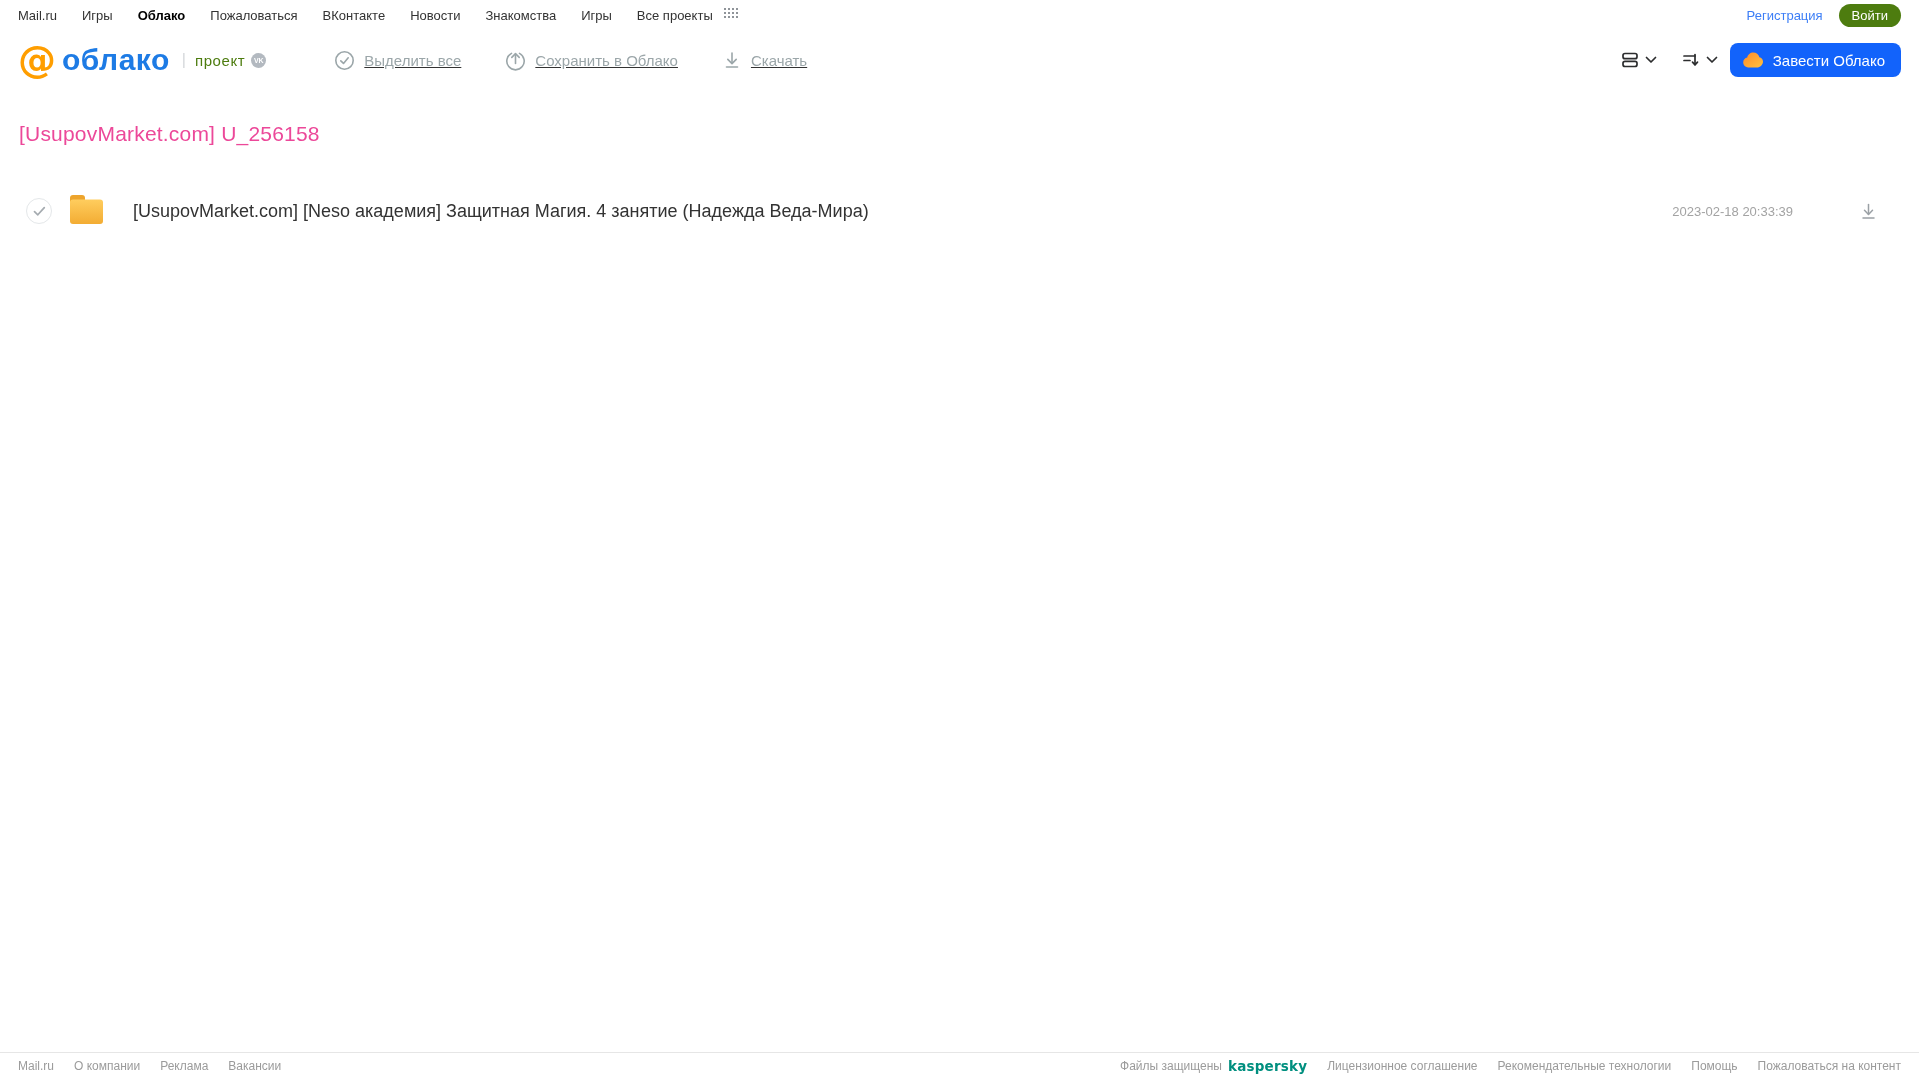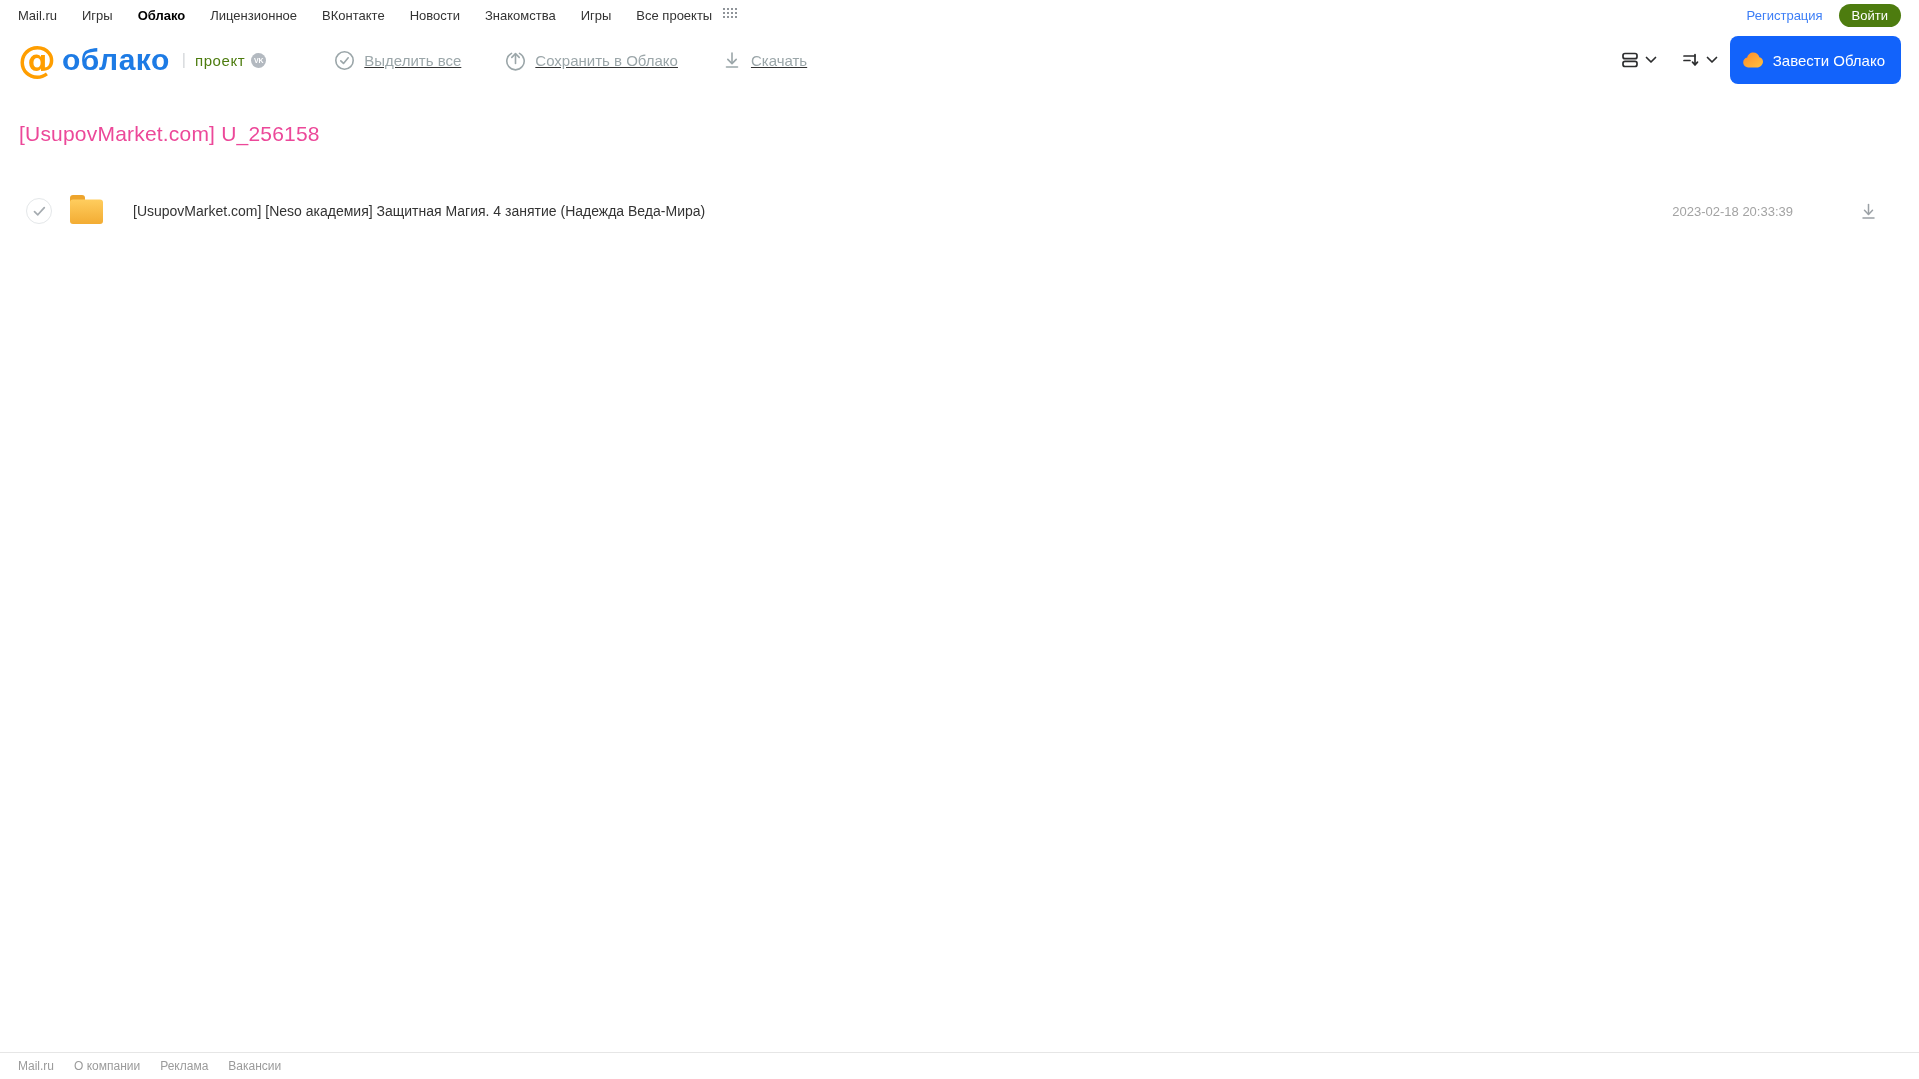--- a/index.html
+++ b/index.html
@@ -62,21 +62,21 @@
     color:#9ba6a9; font-size:15px; background:none; border:none; cursor:pointer;
     font-family:"Liberation Sans", sans-serif; white-space:nowrap;
   }
 
   .header-right { margin-left:auto; display:flex; align-items:center; }
   .icon-drop { display:flex; align-items:center; gap:5px; color:#2c2d2e; cursor:pointer; }
   .icon-drop + .icon-drop { margin-left:24px; }
   .get-cloud-btn {
     margin-left:12px;
     background:#1263fb; color:#fff; border:none; border-radius:8px;
-    height:48px; padding:0 16px 0 12px; font-size:15px;
+    height:34px; padding:0 16px 0 12px; font-size:15px;
     display:flex; align-items:center; gap:9px; cursor:pointer;
     font-family:"Liberation Sans", sans-serif; white-space:nowrap;
   }
 
   
   .page-title {
     margin:32px 0 0 19px;
     font-size:21px;
     font-weight:400;
     color:#ec4899;
@@ -90,21 +90,21 @@
     padding:0 41px 0 26px;
     cursor:pointer;
   }
   .check-circle {
     width:26px; height:26px; border-radius:50%;
     border:1px solid #e4e7e9; background:#fff;
     display:flex; align-items:center; justify-content:center;
     color:#a5abb0; flex:0 0 auto;
   }
   .folder-icon { margin-left:16px; flex:0 0 auto; }
-  .file-name { margin-left:28px; font-size:14px; color:#333; }
+  .file-name { margin-left:28px; font-size:18px; color:#333; }
   .row-spacer { flex:1; }
   .file-date { color:#a3a3a3; font-size:13px; margin-right:66px; white-space:nowrap; }
   .row-download { color:#9aa0a5; display:flex; align-items:center; cursor:pointer; }
 
   
   .footer {
     position:absolute; left:0; right:0; bottom:0;
     height:27px;
     border-top:1px solid #e6e6e6;
     display:flex; align-items:center;
@@ -123,21 +123,21 @@
     font-family:"DejaVu Sans", sans-serif;
   }
 </style>
 </head>
 <body>
 
 <div class="portal-nav">
   <a class="pn-link">Mail.ru</a>
   <a class="pn-link">Игры</a>
   <a class="pn-link active">Облако</a>
-  <a class="pn-link">Лицензионное</a>
+  <a class="pn-link">Пожаловаться</a>
   <a class="pn-link">ВКонтакте</a>
   <a class="pn-link">Новости</a>
   <a class="pn-link">Знакомства</a>
   <a class="pn-link">Игры</a>
   <a class="pn-link">Все проекты</a>
   <span class="apps-grid-icon">
     <svg width="15" height="12" viewBox="0 0 15 12" fill="currentColor">
       <rect x="0" y="0" width="2" height="2"></rect>
         <rect x="4" y="0" width="2" height="2"></rect>
         <rect x="8" y="0" width="2" height="2"></rect>
@@ -275,13 +275,23 @@
       <path d="M4,16 L15,16" stroke-linecap="round"></path>
     </svg>
   </span>
 </div>
 
 <div class="footer">
   <a>Mail.ru</a>
   <a>О компании</a>
   <a>Реклама</a>
   <a>Вакансии</a>
+  <div class="footer-right">
+    <span class="kaspersky-wrap">
+      <span>Файлы защищены</span>
+      <span class="kaspersky-logo">kaspersky</span>
+    </span>
+    <a>Лицензионное соглашение</a>
+    <a>Рекомендательные технологии</a>
+    <a>Помощь</a>
+    <a>Пожаловаться на контент</a>
+  </div>
 </div>
 
 </body></html>

